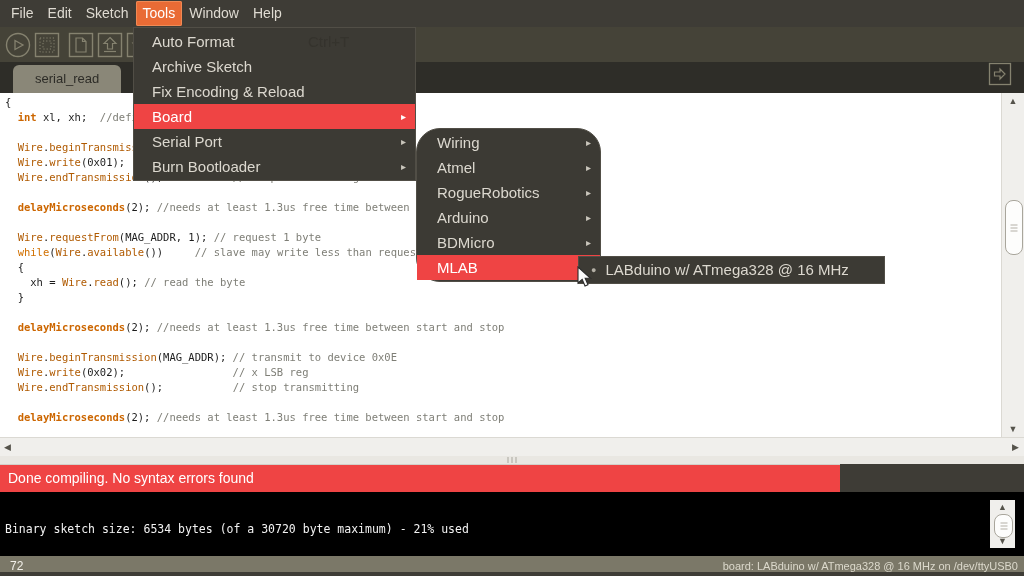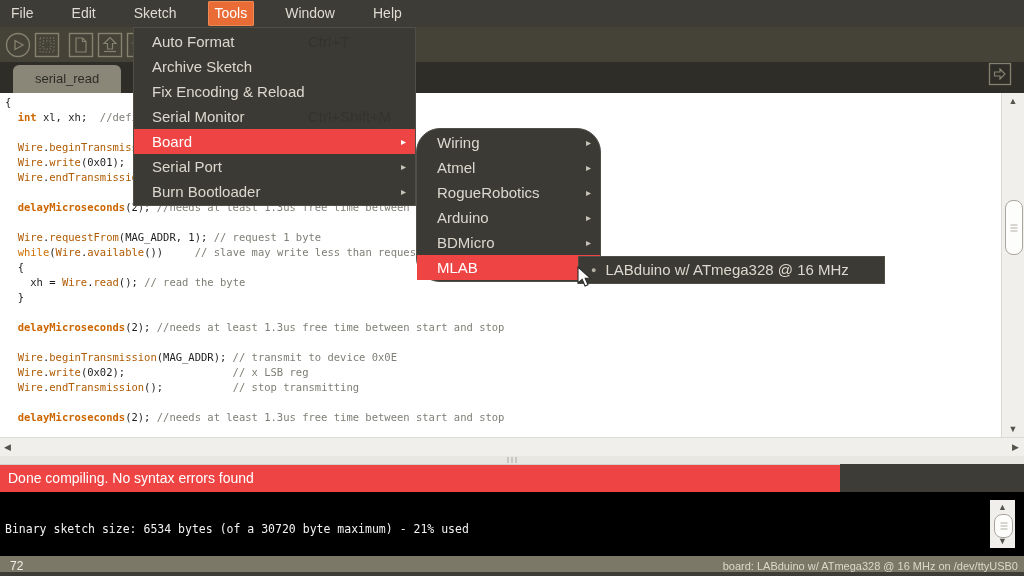--- a/index.html
+++ b/index.html
@@ -2,21 +2,21 @@
 <html><head>
 <meta charset="utf-8">
 <style>
   html,body{margin:0;padding:0;}
   body{width:1024px;height:576px;position:relative;overflow:hidden;
        font-family:"Liberation Sans",sans-serif;background:#3e3c36;}
   .abs{position:absolute;}
 
   
   #menubar{left:0;top:0;width:1024px;height:27px;background:#3e3c36;display:flex;
-           align-items:flex-end;padding-left:4px;box-sizing:border-box;gap:24px;}
+           align-items:flex-end;padding-left:4px;box-sizing:border-box;}
   .mb-item{color:#dfdbd2;font-size:14px;line-height:27px;padding:0 7px;cursor:default;}
   .mb-item.hl{background:#e96b35;color:#fff;border-radius:2px;margin:1px 0;line-height:25px;
               box-shadow:inset 0 0 0 1px #f08a55;}
 
   
   #toolbar{left:0;top:27px;width:1024px;height:35px;background:#454338;}
   .tb-btn{position:absolute;top:5px;width:26px;height:26px;}
   .tb-btn svg{display:block;}
 
   
@@ -195,21 +195,20 @@
 
 <div id="footer" class="abs">
   <span class="lineno">72</span>
   <span class="board-info">board: LABduino w/ ATmega328 @ 16 MHz on /dev/ttyUSB0</span>
 </div>
 
 <div id="menu-tools" class="menu">
     <div class="menu-item"><span>Auto Format</span><span class="shortcut">Ctrl+T</span></div>
     <div class="menu-item"><span>Archive Sketch</span></div>
     <div class="menu-item"><span>Fix Encoding &amp; Reload</span></div>
-    <div class="menu-item"><span>Serial Monitor</span><span class="shortcut">Ctrl+Shift+M</span></div>
     <div class="menu-item hl"><span>Board</span><span class="sub-arrow">▸</span></div>
     <div class="menu-item"><span>Serial Port</span><span class="sub-arrow">▸</span></div>
     <div class="menu-item"><span>Burn Bootloader</span><span class="sub-arrow">▸</span></div>
   </div>
 <div id="menu-board" class="menu">
     <div class="menu-item"><span>Wiring</span><span class="sub-arrow">▸</span></div>
     <div class="menu-item"><span>Atmel</span><span class="sub-arrow">▸</span></div>
     <div class="menu-item"><span>RogueRobotics</span><span class="sub-arrow">▸</span></div>
     <div class="menu-item"><span>Arduino</span><span class="sub-arrow">▸</span></div>
     <div class="menu-item"><span>BDMicro</span><span class="sub-arrow">▸</span></div>

